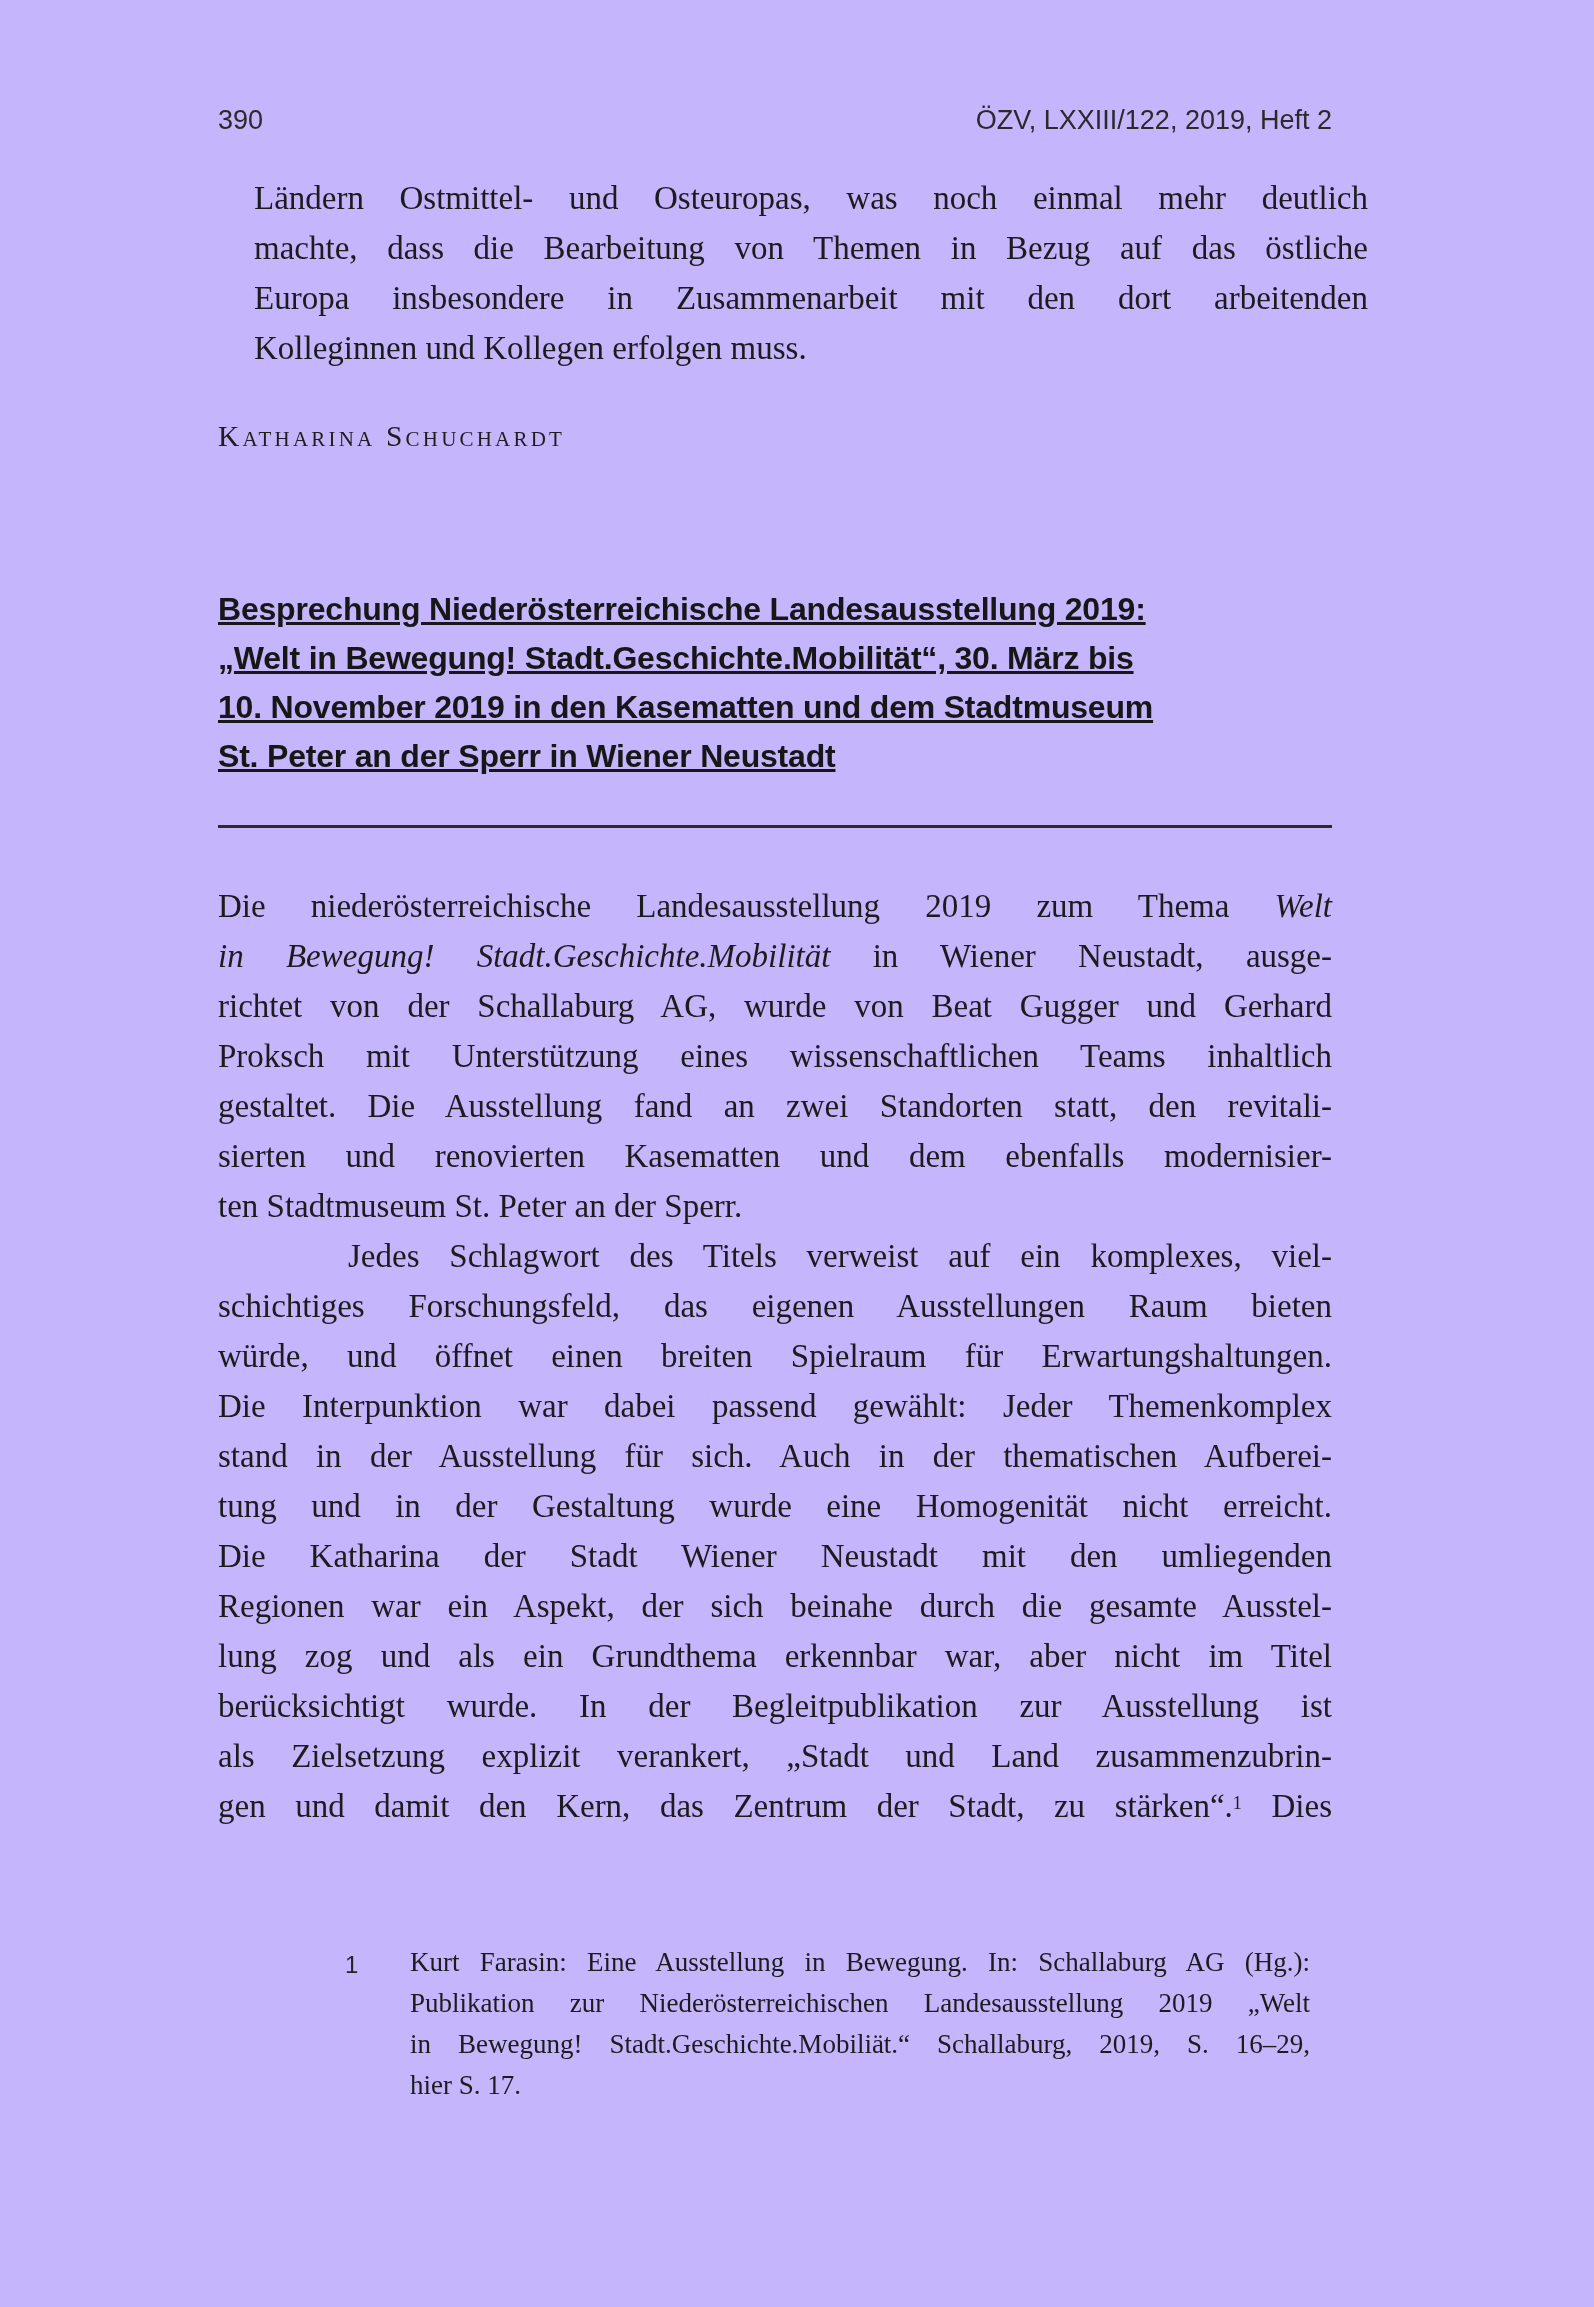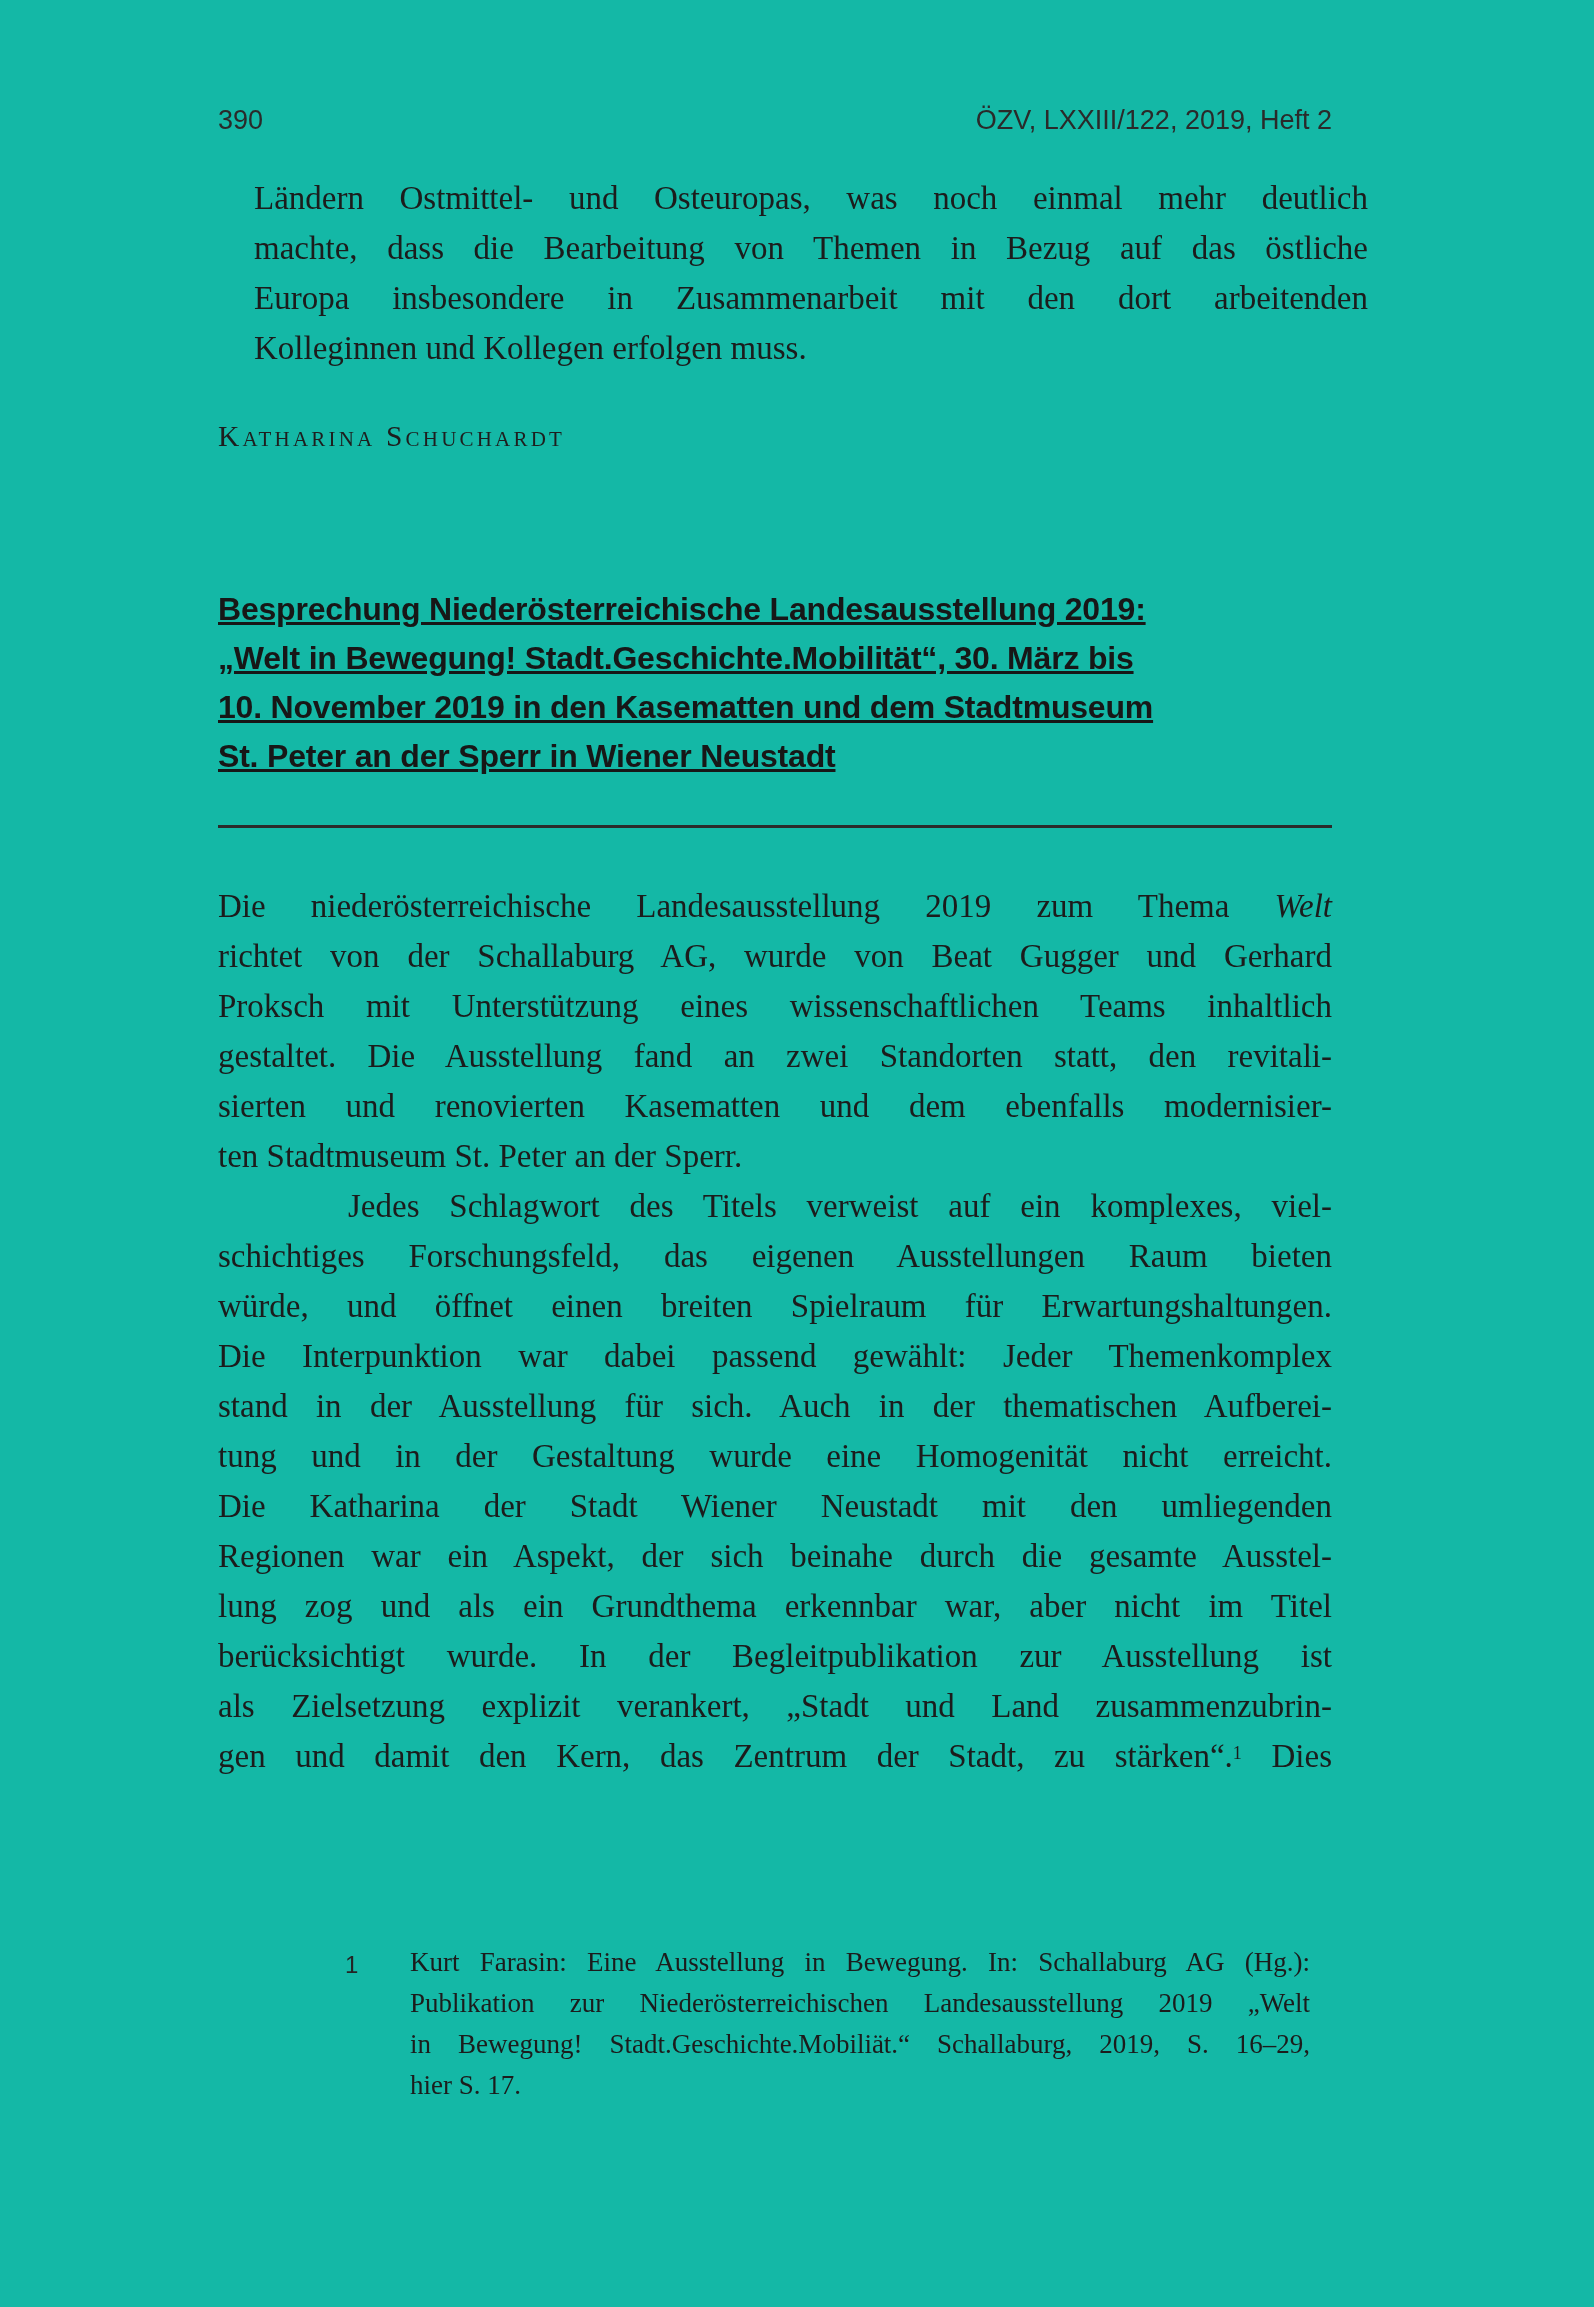--- a/index.html
+++ b/index.html
@@ -5,21 +5,21 @@
 <style>
   html, body {
     margin: 0;
     padding: 0;
     background: #ffffff;
   }
   .page {
     position: relative;
     width: 1595px;
     height: 2307px;
-    background: #14b8a6;
+    background: #c4b5fd;
     overflow: hidden;
     font-kerning: normal;
   }
   .serif {
     font-family: "Liberation Serif", "DejaVu Serif", serif;
     color: #1c1c1c;
   }
   
   .hdr {
     position: absolute;
@@ -152,20 +152,21 @@
       <div class="hline">„Welt in Bewegung! Stadt.Geschichte.Mobilität“, 30. März bis</div>
       <div class="hline">10. November 2019 in den Kasematten und dem Stadtmuseum</div>
       <div class="hline">St. Peter an der Sperr in Wiener Neustadt</div>
     </h1>
 
   <hr class="rule">
 
   <section class="main serif">
     <div class="para">
         <div class="ln"><span>Die niederösterreichische Landesausstellung 2019 zum Thema </span><em>Welt</em></div>
+        <div class="ln"><em>in Bewegung! Stadt.Geschichte.Mobilität</em><span> in Wiener Neustadt, ausge-</span></div>
         <div class="ln"><span>richtet von der Schallaburg AG, wurde von Beat Gugger und Gerhard</span></div>
         <div class="ln"><span>Proksch mit Unterstützung eines wissenschaftlichen Teams inhaltlich</span></div>
         <div class="ln"><span>gestaltet. Die Ausstellung fand an zwei Standorten statt, den revitali-</span></div>
         <div class="ln"><span>sierten und renovierten Kasematten und dem ebenfalls modernisier-</span></div>
         <div class="ln last"><span>ten Stadtmuseum St. Peter an der Sperr.</span></div>
       </div>
     <div class="para">
         <div class="ln indent"><span>Jedes Schlagwort des Titels verweist auf ein komplexes, viel-</span></div>
         <div class="ln"><span>schichtiges Forschungsfeld, das eigenen Ausstellungen Raum bieten</span></div>
         <div class="ln"><span>würde, und öffnet einen breiten Spielraum für Erwartungshaltungen.</span></div>

